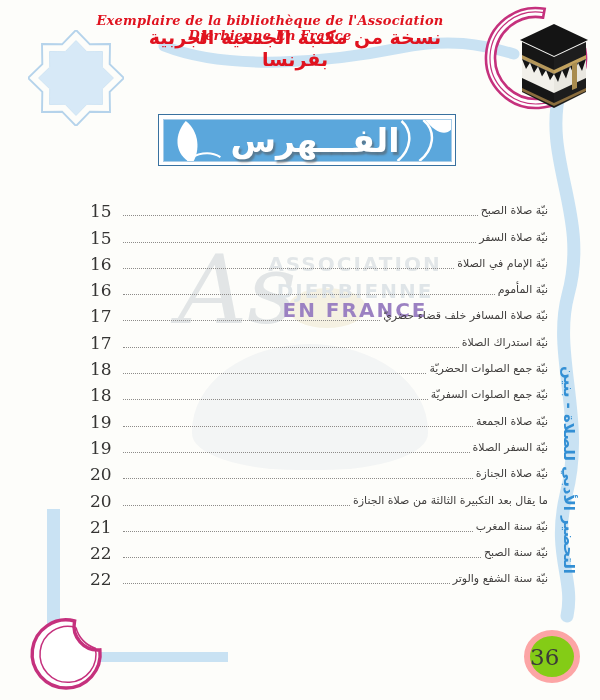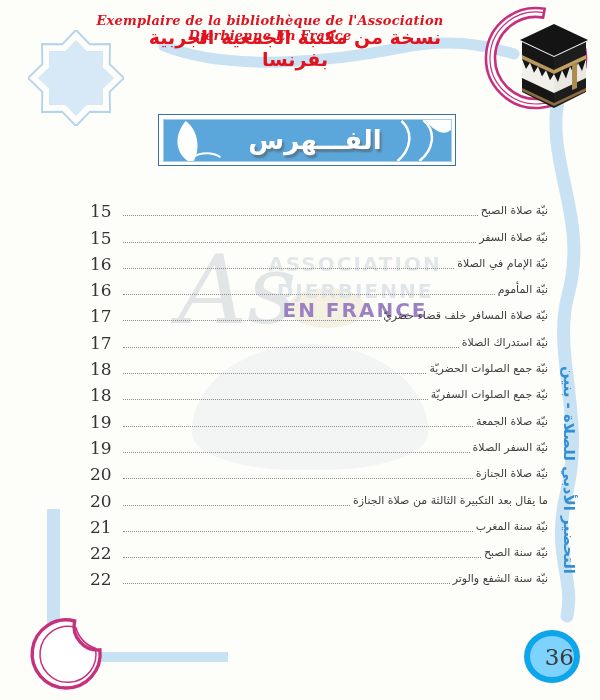--- a/index.html
+++ b/index.html
@@ -15,21 +15,21 @@
   
   svg.deco{position:absolute;pointer-events:none;}
   .vbar{position:absolute;left:47px;top:509px;width:13px;height:121px;background:#c9e2f3;}
   .hbar{position:absolute;left:97px;top:652px;width:131px;height:10px;background:#c9e2f3;}
   
   .banner{position:absolute;left:158px;top:114px;width:298px;height:52px;
           border:1.6px solid #39719f;background:#fff;padding:3.5px;}
   .banner-inner{position:relative;width:100%;height:100%;background:#5ba7dc;
                 border:1px solid #a8cde8;display:flex;align-items:center;justify-content:center;}
   .banner-deco{position:absolute;left:0;top:0;width:100%;height:100%;}
-  .banner-title{position:relative;color:#fff;font-weight:bold;font-size:26px;line-height:1;
+  .banner-title{position:relative;color:#fff;font-weight:bold;font-size:33px;line-height:1;
                 text-shadow:2px 2.5px 2px rgba(85,85,85,.55);transform:translateX(8px);direction:rtl;}
   
   .watermark{position:absolute;left:0;top:0;width:480px;height:700px;pointer-events:none;opacity:.55;}
   .wm-monogram{position:absolute;left:178px;top:242px;font-family:"DejaVu Serif",serif;
                font-style:italic;font-size:96px;line-height:1;color:#ccd3d7;}
   .wm-line{position:absolute;left:255px;width:200px;text-align:center;font-weight:bold;
            font-size:20px;letter-spacing:2px;color:#ccd5da;}
   .wm-l1{top:252px;} .wm-l2{top:279px;color:#c8d2da;} .wm-l3{top:298px;color:#4c1d95;}
   .wm-oval{position:absolute;left:288px;top:288px;width:78px;height:40px;border-radius:50%;
            background:#efe9cf;}
@@ -41,23 +41,23 @@
   .toc-title{font-size:11px;color:#403e3d;white-space:nowrap;line-height:24px;}
   .toc-leader{flex:1;border-bottom:1.6px dotted #8d8b89;margin:0 3px;height:0;
               align-self:flex-end;margin-bottom:7px;min-width:12px;}
   .toc-page{font-family:"DejaVu Serif",serif;font-size:17px;color:#353433;line-height:24px;
             min-width:30px;direction:ltr;text-align:left;margin-left:8px;}
   
   .side-label{position:absolute;left:578px;top:376px;width:198px;text-align:center;
               transform-origin:0 0;transform:rotate(90deg);font-weight:bold;font-size:15px;
               color:#338fd4;white-space:nowrap;direction:rtl;z-index:4;}
   
-  .page-badge{position:absolute;left:524px;top:630px;width:56px;height:53px;background:#7dd3fc;
-              border:6px solid #0ea5e9;border-radius:50%;display:flex;align-items:center;
-              justify-content:flex-end;z-index:5;}
+  .page-badge{position:absolute;left:524px;top:630px;width:56px;height:53px;background:#84cc16;
+              border:6px solid #fca5a5;border-radius:50%;display:flex;align-items:center;
+              justify-content:flex-start;z-index:5;}
   .page-badge span{font-family:"DejaVu Serif",serif;font-size:23px;color:#3b3a39;}
 </style>
 </head>
 <body>
 
 <div id="page">
 
   <svg class="deco" style="left:0;top:0;z-index:0;" width="600" height="700" viewBox="0 0 600 700">
     <path d="M164,46 C230,72 330,62 400,48 C450,38 480,44 514,54" fill="none" stroke="#c9e2f3" stroke-width="11" stroke-linecap="round"></path>
     <path d="M560,90 C542,160 590,215 568,295 C552,355 586,420 566,495 C552,555 575,578 567,616" fill="none" stroke="#c9e2f3" stroke-width="13" stroke-linecap="round"></path>

